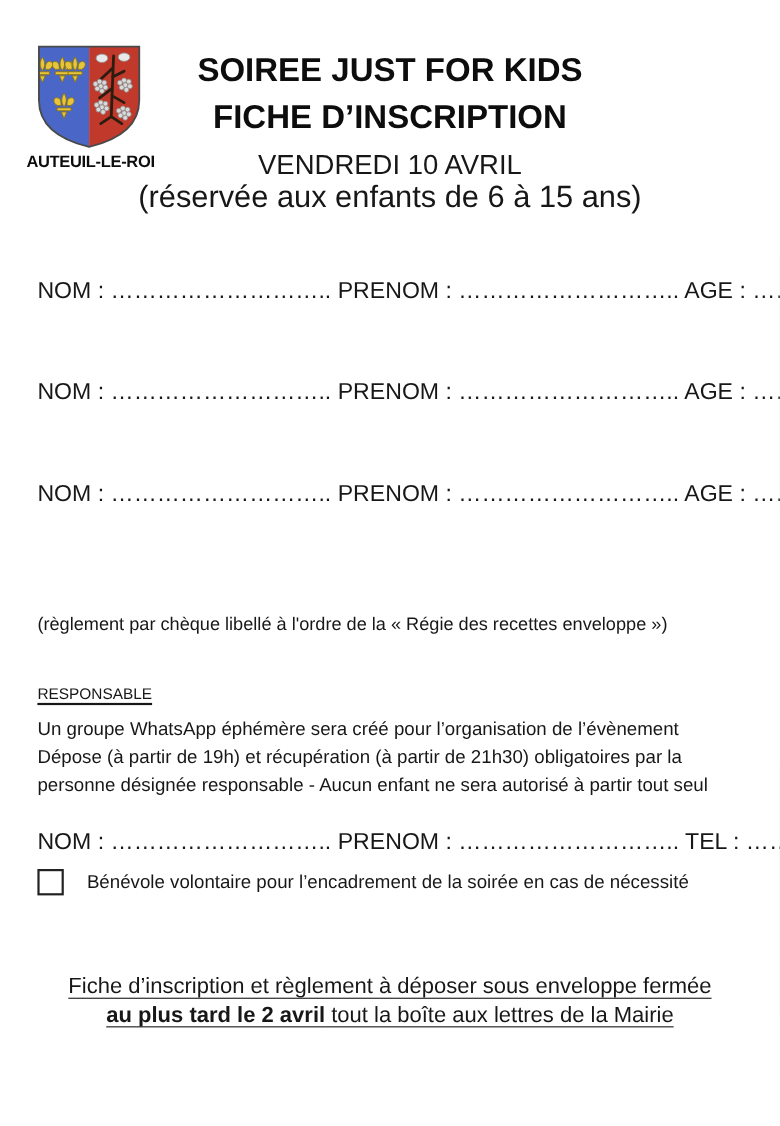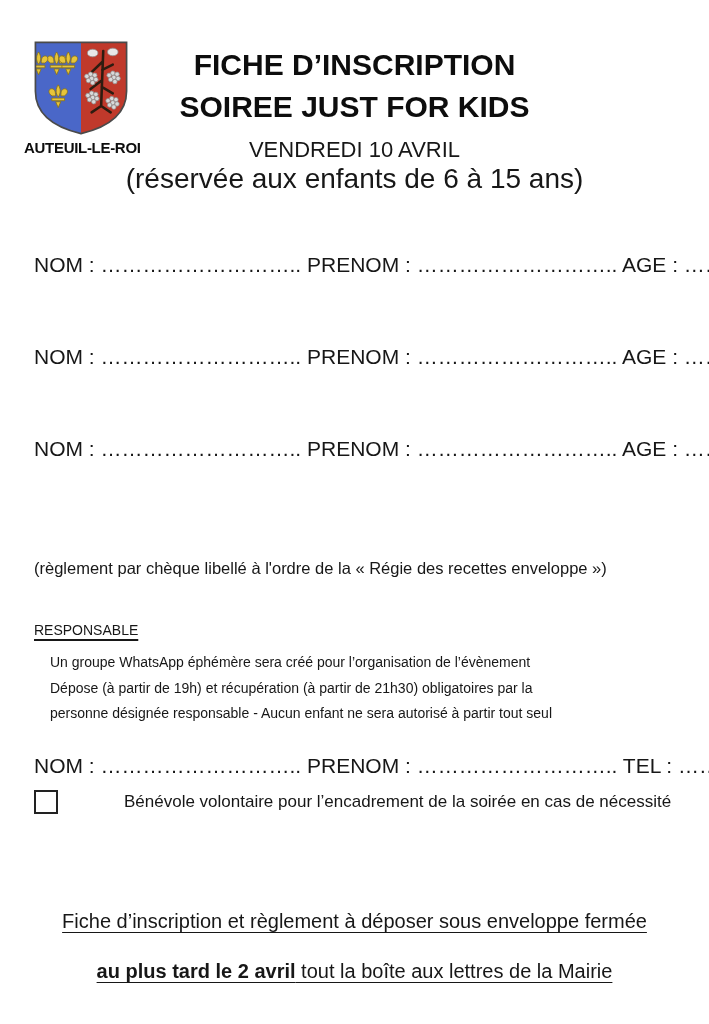--- a/index.html
+++ b/index.html
@@ -16,46 +16,46 @@
   .logo { position:absolute; left:24px; top:38px; width:114px; text-align:center; }
   .logo svg { display:block; margin:0 auto; }
   .logo-caption {
     margin-top:1px;
     font-size:15px; font-weight:bold; letter-spacing:-0.3px;
     color:#0d0d0d; white-space:nowrap;
   }
   
   .header { position:absolute; left:0; right:0; top:44px; text-align:center; }
   .title-line { font-size:30px; font-weight:bold; line-height:42px; color:#0d0d0d; }
-  .date-line  { font-size:22px; line-height:30px; margin-top:7px; }
+  .date-line  { font-size:25px; line-height:30px; margin-top:7px; }
   .restrict-line { font-size:28px; line-height:28px; }
   
   .doc-line { position:absolute; left:34px; right:30px; font-size:21px; white-space:nowrap; }
   .row-child-1 { top:253px; }
   .row-child-2 { top:345px; }
   .row-child-3 { top:437px; }
   .row-count   { top:532px; }
   .payment-note { position:absolute; left:34px; top:559px; font-size:16.5px; }
   .resp-heading {
     position:absolute; left:34px; top:622px;
     font-size:14px; text-decoration:underline;
     text-underline-offset:4px; text-decoration-thickness:1.5px;
   }
-  .resp-par { position:absolute; left:50px; top:650px; font-size:14px; line-height:25.6px; }
+  .resp-par { position:absolute; left:34px; top:650px; font-size:17px; line-height:25.6px; }
   .row-contact { top:754px; }
-  .volunteer-row { position:absolute; left:34px; top:790px; display:flex; align-items:center;gap:45px; }
+  .volunteer-row { position:absolute; left:34px; top:790px; display:flex; align-items:center; }
   .checkbox {
     width:20px; height:20px; border:2px solid #222; background:#fff;
     display:inline-block; flex:0 0 auto;
   }
   .volunteer-label { font-size:17px; margin-left:21px; }
   
   .footer { position:absolute; left:0; right:0; top:884px; text-align:center; line-height:26px; font-size:20px; }
   .footer .u {
-    text-decoration:underline; text-underline-offset:4px; text-decoration-thickness:1.2px;margin-top:24px;
+    text-decoration:underline; text-underline-offset:4px; text-decoration-thickness:1.2px;
   }
   .footer .b { font-weight:bold; }
 </style>
 </head>
 <body>
 
 <div class="page">
 
   <div class="logo">
     <svg width="106" height="100" viewBox="0 0 100 94">
@@ -99,22 +99,22 @@
           <use href="#grapes" transform="translate(60,52)"></use>
           <use href="#grapes" transform="translate(79,57)"></use>
         </g>
       </g>
       <path d="M7,4 H93 V50 C93,72 75,84 50,90 C25,84 7,72 7,50 Z" fill="none" stroke="#4a4a4a" stroke-width="1.6"></path>
     </svg>
     <div class="logo-caption">AUTEUIL-LE-ROI</div>
   </div>
 
   <div class="header">
+    <div class="title-line">SOIREE JUST FOR KIDS</div>
     <div class="title-line">FICHE D’INSCRIPTION</div>
-    <div class="title-line">SOIREE JUST FOR KIDS</div>
     <div class="date-line">VENDREDI 10 AVRIL</div>
     <div class="restrict-line">(réservée aux enfants de 6 à 15 ans)</div>
   </div>
 
   <div class="doc-line row-child-1">NOM : ……………………….. PRENOM : ……………………….. AGE : ……… ans</div>
   <div class="doc-line row-child-2">NOM : ……………………….. PRENOM : ……………………….. AGE : ……… ans</div>
   <div class="doc-line row-child-3">NOM : ……………………….. PRENOM : ……………………….. AGE : ……… ans</div>
 
   <div class="payment-note">(règlement par chèque libellé à l'ordre de la « Régie des recettes enveloppe »)</div>
 

